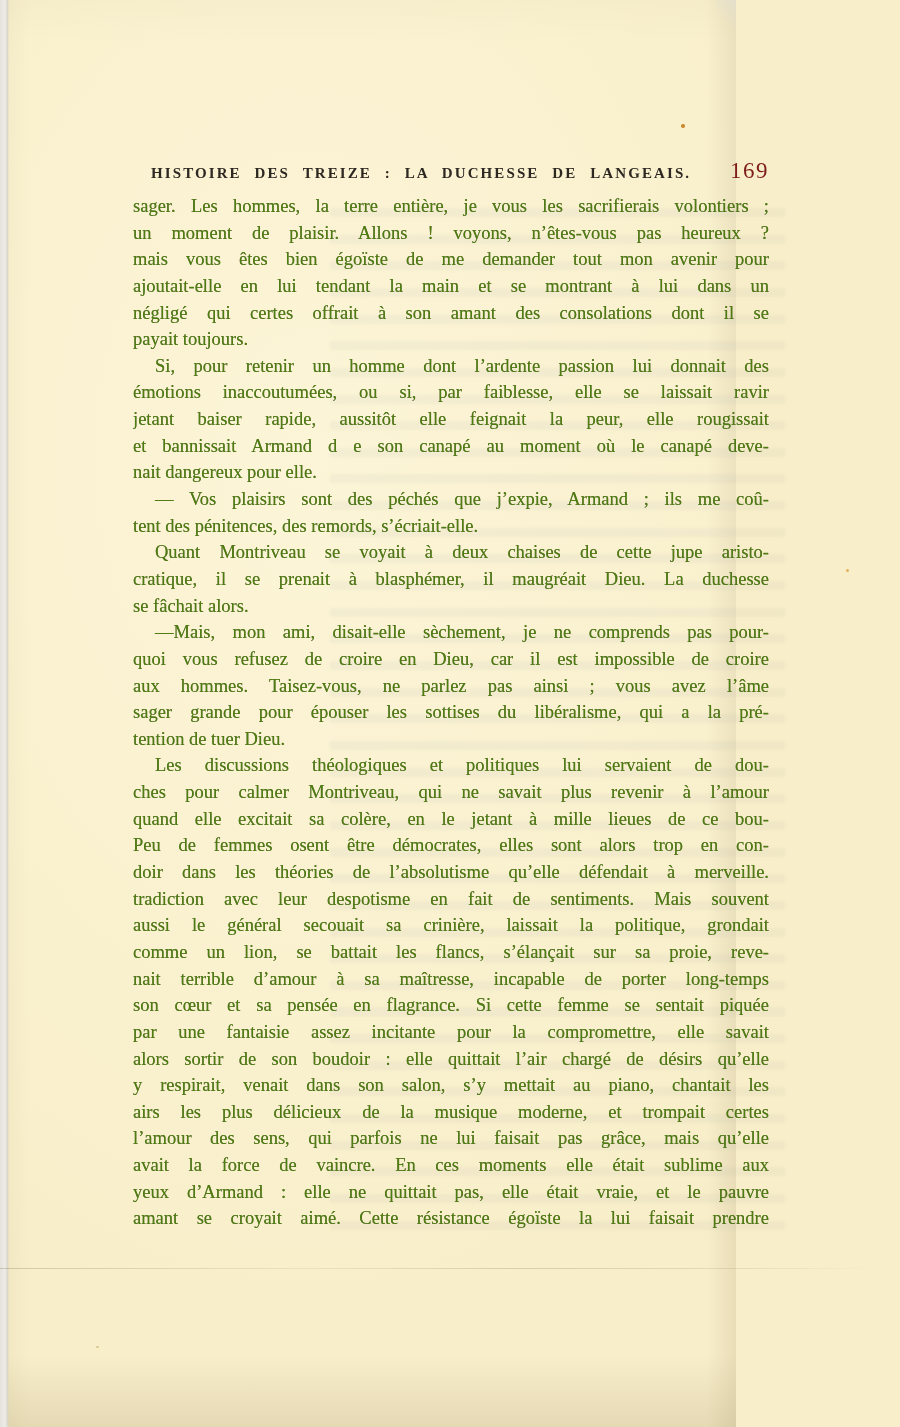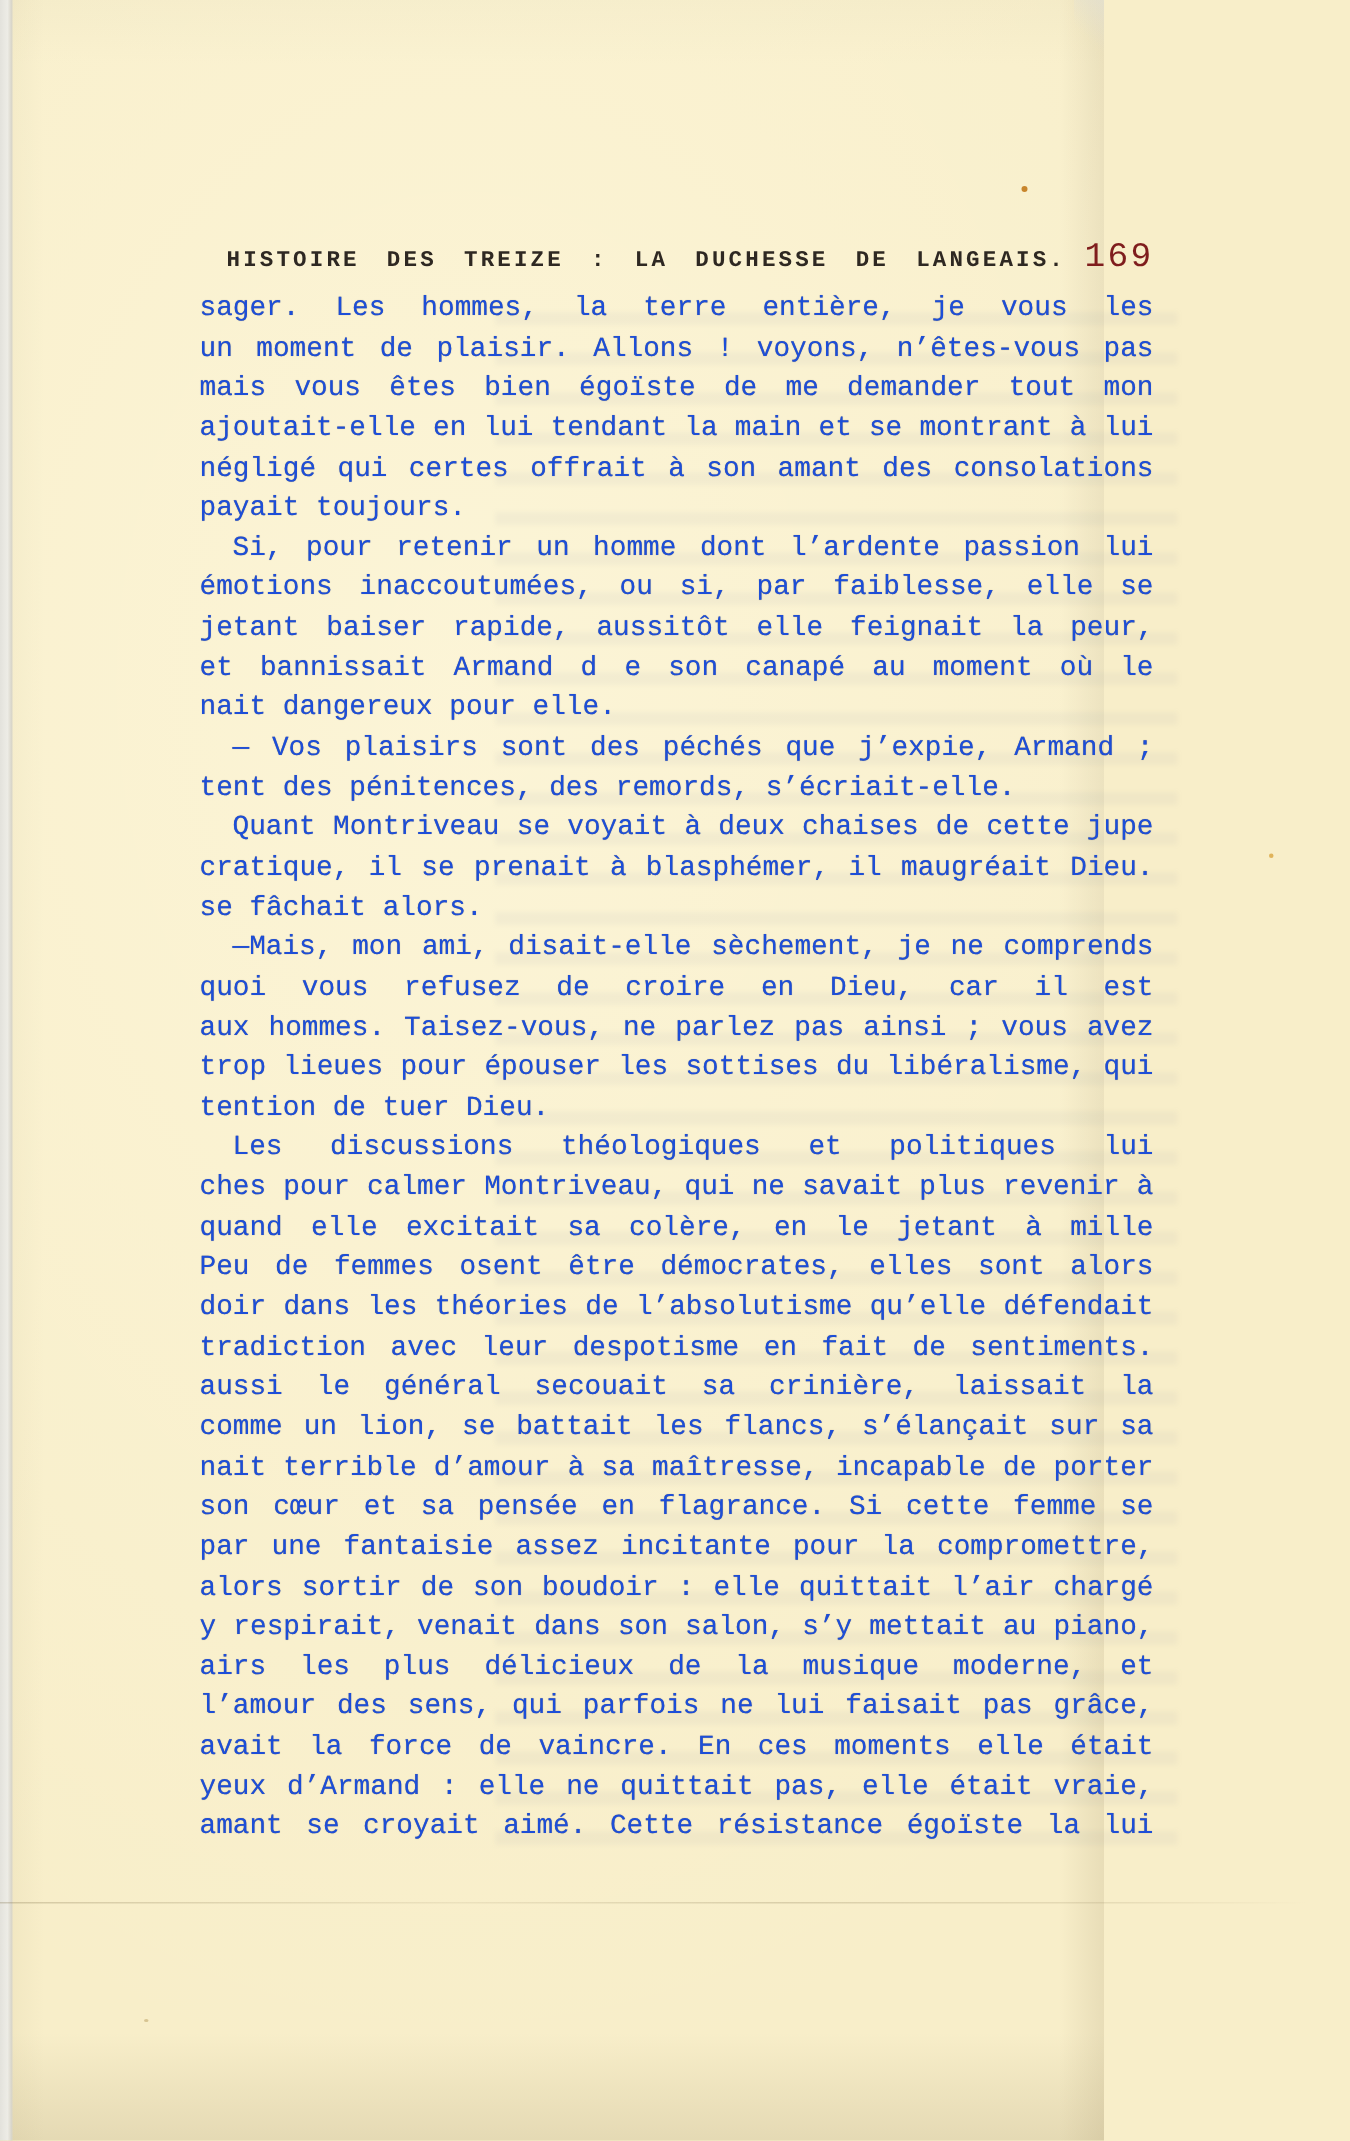--- a/index.html
+++ b/index.html
@@ -9,21 +9,20 @@
     height: 1427px;
     overflow: hidden;
     background: #f8eec9;
     font-family: "Liberation Serif", "DejaVu Serif", serif;
   }
   .page {
     position: absolute;
     inset: 0;
     width: 736px;
     height: 1427px;
-    font-family: Liberation Mono, monospace;
   }
   
   .paper {
     position: absolute;
     inset: 0;
     background:
       radial-gradient(150% 110% at 42% 32%, rgba(255,250,226,0.55) 0%, rgba(250,240,202,0) 60%),
       linear-gradient(to right, rgba(185,172,130,0.14) 0%, rgba(185,172,130,0) 4%, rgba(185,172,130,0) 96%, rgba(168,152,112,0.20) 100%),
       linear-gradient(to bottom, rgba(200,190,150,0.10) 0%, rgba(200,190,150,0) 3%, rgba(200,190,150,0) 95%, rgba(160,145,105,0.22) 100%),
       #f8eec9;
@@ -64,21 +63,21 @@
     font-weight: normal;
     letter-spacing: 1.5px;
     color: #7f1d1d;
   }
   
   .text-block {
     position: absolute;
     left: 133px; top: 193px;
     width: 636px;
     font-size: 18.5px;
-    color: #1d4ed8;
+    color: #4d7c0f;
     text-shadow: 0 0 0.5px rgba(39,34,32,0.55);
   }
   .line {
     height: 26.65px;
     line-height: 26.65px;
     text-align: justify;
     text-align-last: justify;
     overflow: hidden;
     white-space: normal;
   }
@@ -140,21 +139,21 @@
       <div class="line">et bannissait Armand d e son canapé au moment où le canapé deve-</div>
       <div class="line para-end">nait dangereux pour elle.</div>
       <div class="line indent">— Vos plaisirs sont des péchés que j’expie, Armand ; ils me coû-</div>
       <div class="line para-end">tent des pénitences, des remords, s’écriait-elle.</div>
       <div class="line indent">Quant Montriveau se voyait à deux chaises de cette jupe aristo-</div>
       <div class="line">cratique, il se prenait à blasphémer, il maugréait Dieu. La duchesse</div>
       <div class="line para-end">se fâchait alors.</div>
       <div class="line indent">—Mais, mon ami, disait-elle sèchement, je ne comprends pas pour-</div>
       <div class="line">quoi vous refusez de croire en Dieu, car il est impossible de croire</div>
       <div class="line">aux hommes. Taisez-vous, ne parlez pas ainsi ; vous avez l’âme</div>
-      <div class="line">trop lieues pour épouser les sottises du libéralisme, qui a la pré-</div>
+      <div class="line">sager grande pour épouser les sottises du libéralisme, qui a la pré-</div>
       <div class="line para-end">tention de tuer Dieu.</div>
       <div class="line indent">Les discussions théologiques et politiques lui servaient de dou-</div>
       <div class="line">ches pour calmer Montriveau, qui ne savait plus revenir à l’amour</div>
       <div class="line">quand elle excitait sa colère, en le jetant à mille lieues de ce bou-</div>
       <div class="line">Peu de femmes osent être démocrates, elles sont alors trop en con-</div>
       <div class="line">doir dans les théories de l’absolutisme qu’elle défendait à merveille.</div>
       <div class="line">tradiction avec leur despotisme en fait de sentiments. Mais souvent</div>
       <div class="line">aussi le général secouait sa crinière, laissait la politique, grondait</div>
       <div class="line">comme un lion, se battait les flancs, s’élançait sur sa proie, reve-</div>
       <div class="line">nait terrible d’amour à sa maîtresse, incapable de porter long-temps</div>

